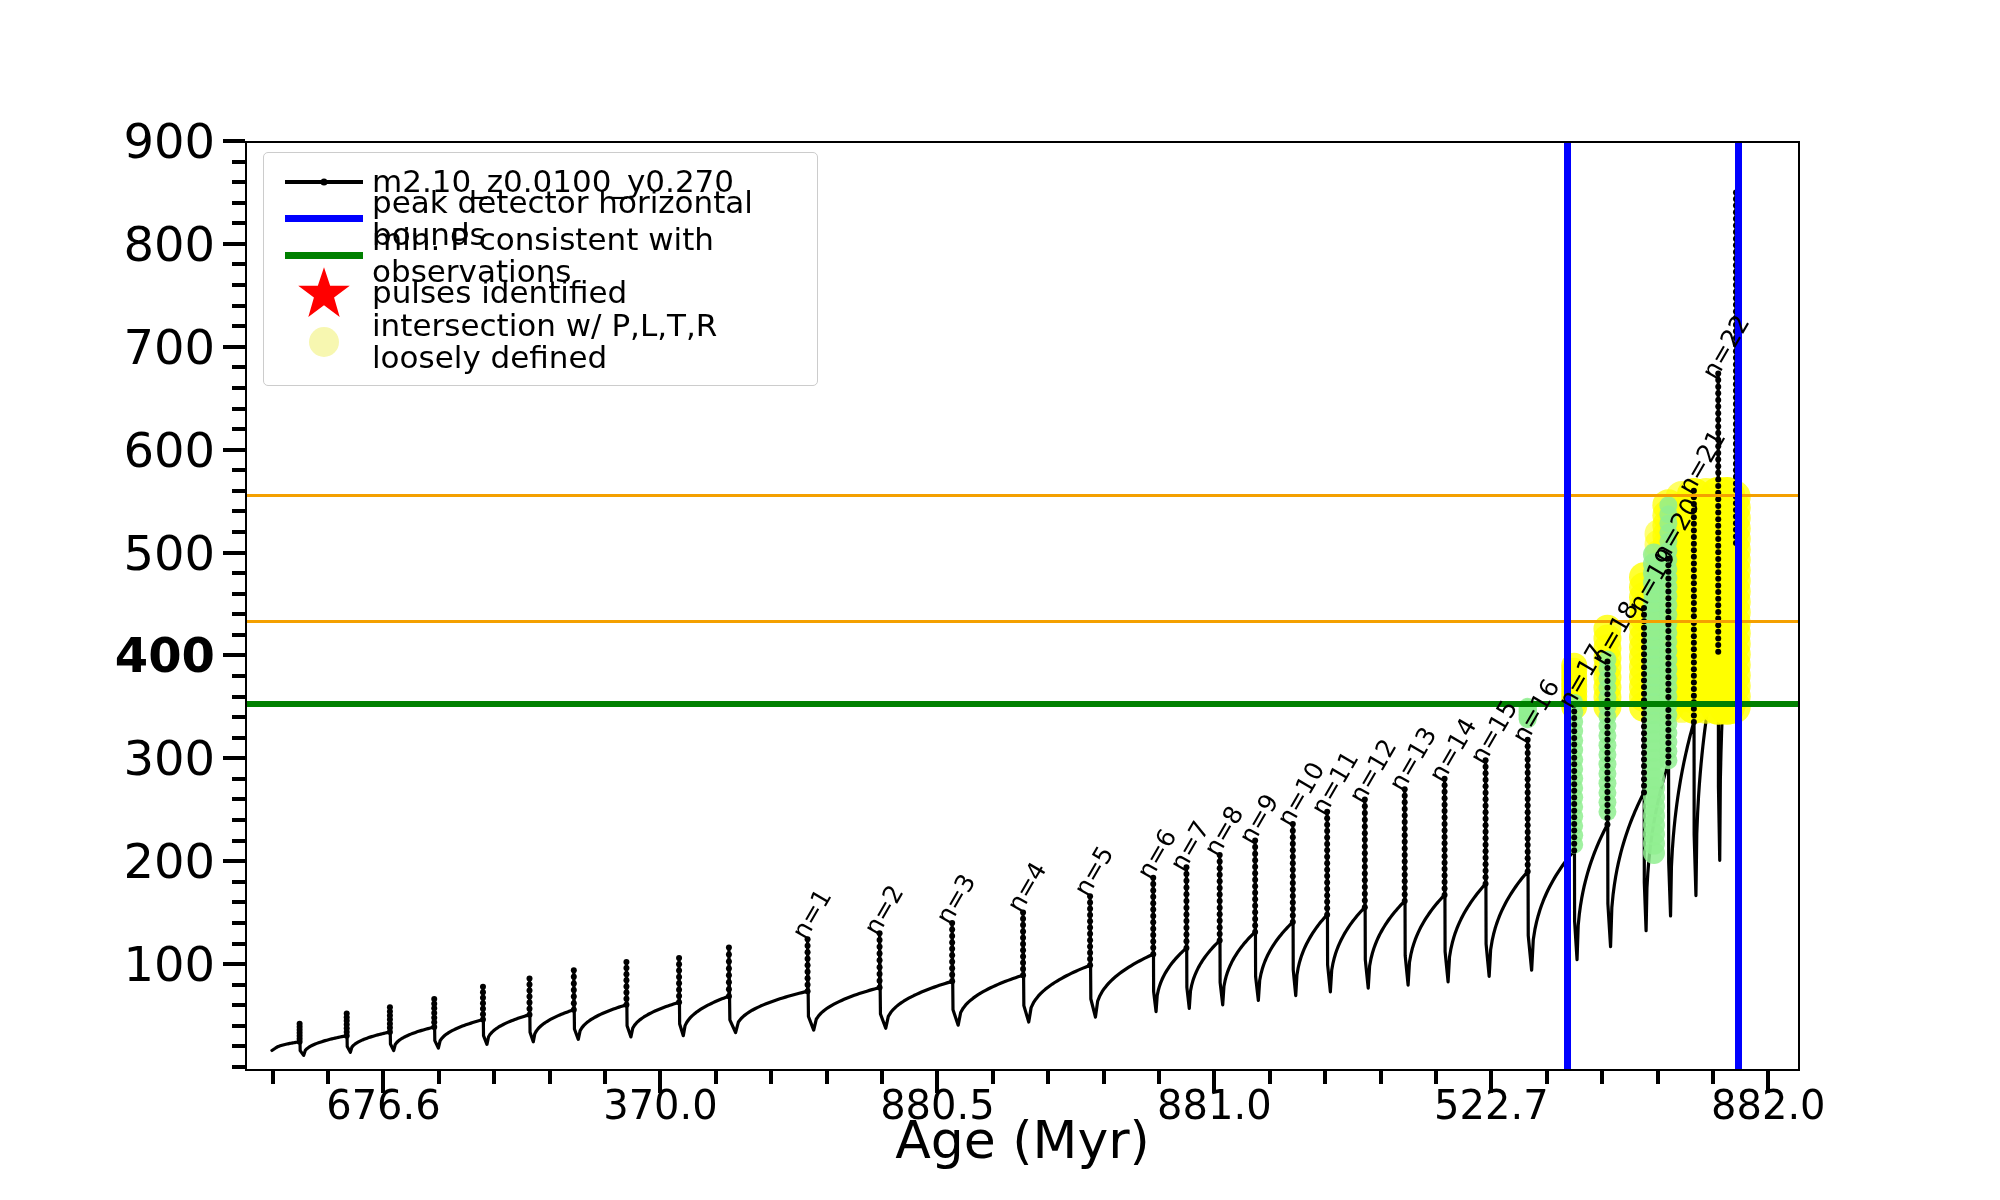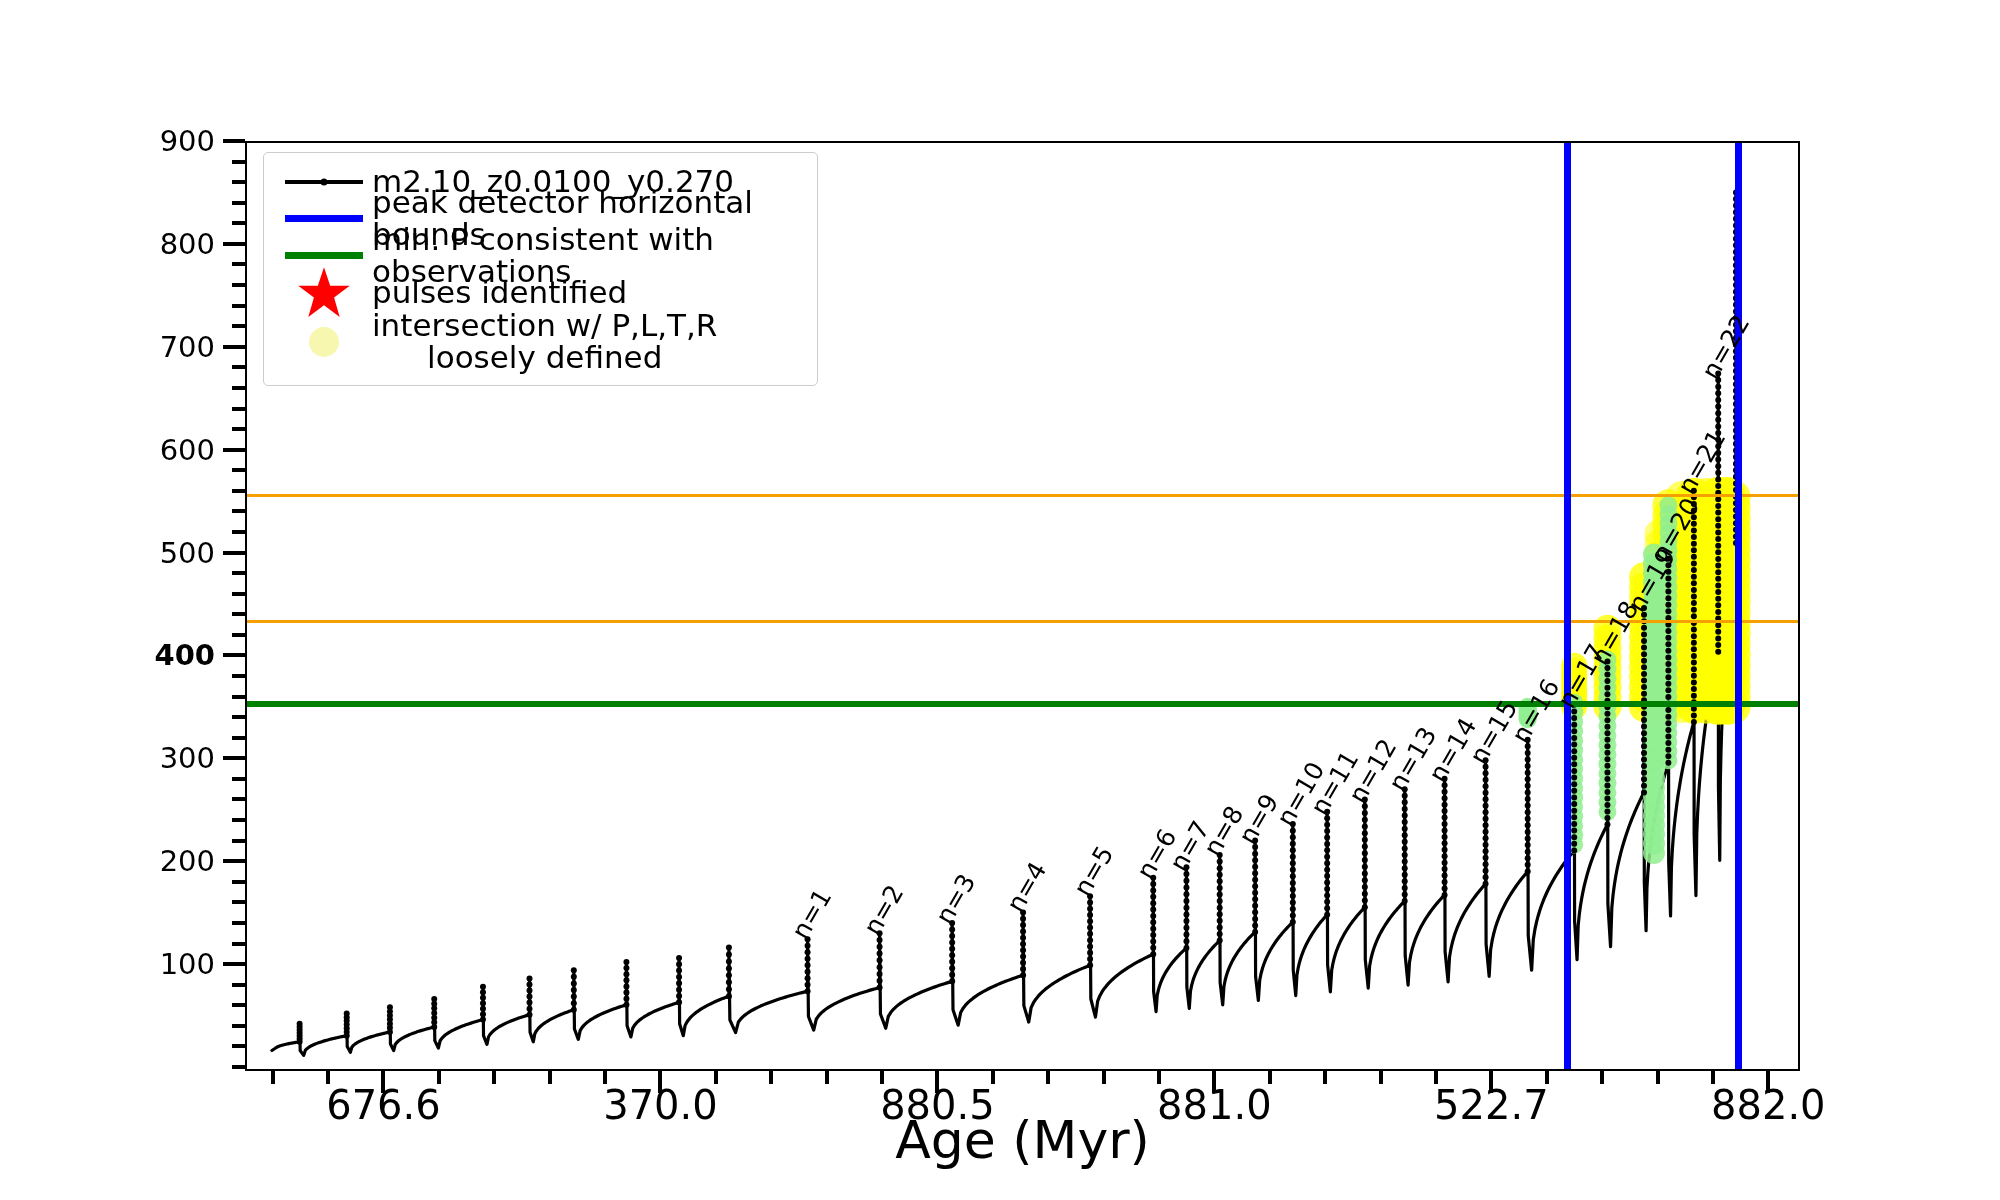--- a/index.html
+++ b/index.html
@@ -32,21 +32,21 @@
     left:-22px;
   }
   .ytick-minor{
     position:absolute;
     width:13px;height:4px;background:#000;
     left:-13px;
   }
   .ytick-lbl{
     position:absolute;
     right:30px;
-    font-size:29px;color:#000;
+    font-size:48px;color:#000;
     text-align:right;
     white-space:nowrap;
     transform:translateY(-50%);
   }
   .xtick-major{position:absolute;width:4px;height:22px;background:#000;bottom:-22px;}
   .xtick-minor{position:absolute;width:4px;height:13px;background:#000;bottom:-13px;}
   .xtick-lbl{
     position:absolute;
     font-size:40px;color:#000;
     white-space:nowrap;
@@ -71,21 +71,21 @@
     border:1px solid #cccccc;
     border-radius:5px;
     padding:10px 12px 12px 12px;
     box-sizing:border-box;
   }
   .leg-row{
     display:flex;
     align-items:center;
     height:37px;
   }
-  .leg-row.two{height:62px;align-items:center;text-align:center;}
+  .leg-row.two{height:62px;align-items:center;}
   .leg-key{
     width:96px;
     min-width:96px;
     height:37px;
     position:relative;
     display:flex;
     align-items:center;
     justify-content:center;
   }
   .leg-txt{

